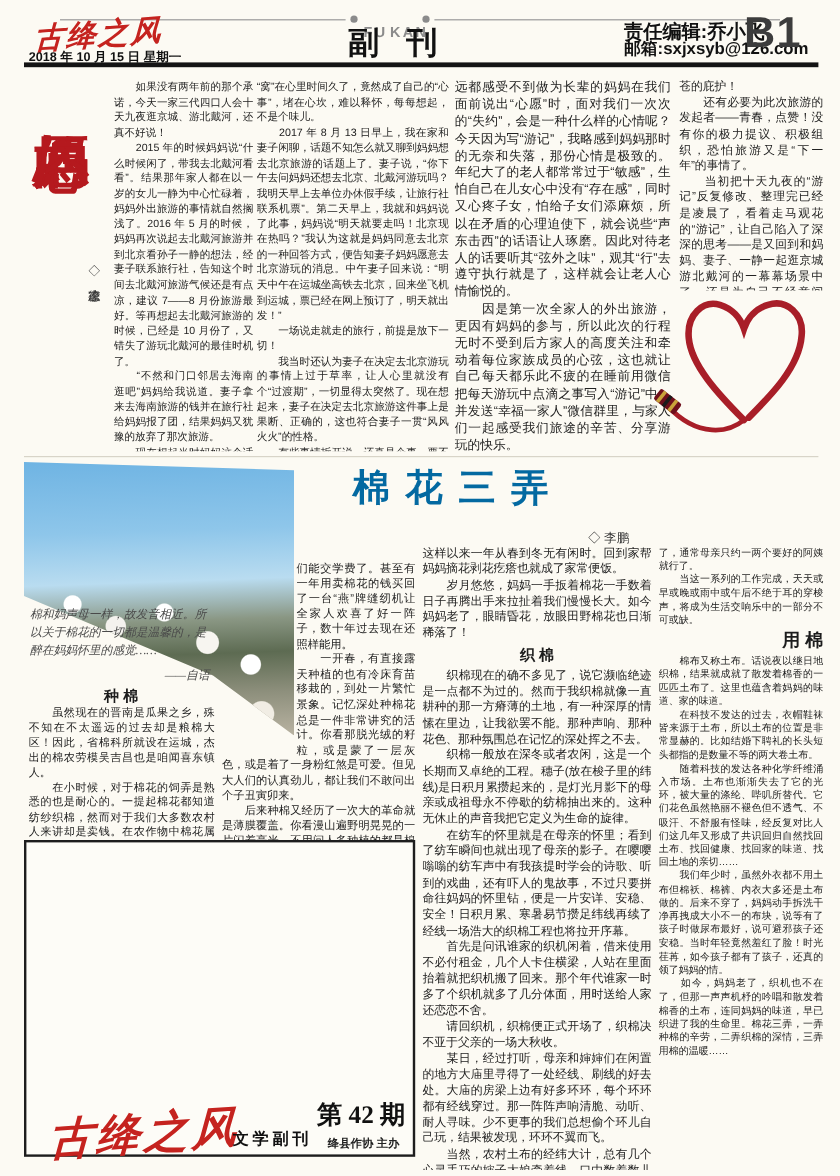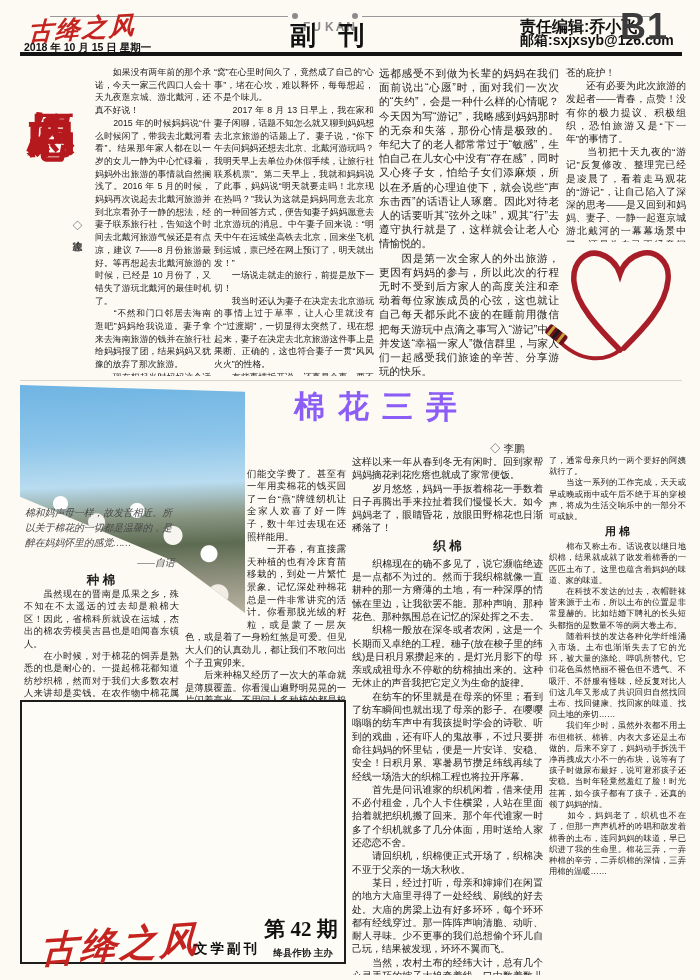--- a/index.html
+++ b/index.html
@@ -97,21 +97,21 @@
          linear-gradient(178deg, #6fb4e3 0%, #8ec6ea 26%, #b9dcf0 44%, #8a9784 58%, #5d6b52 70%, #8d8f7c 84%, #b9b3a2 100%);"></div>
 
   <div class="abs caption" style="left:25px; top:505px; width:152px; font-size:9.8px; line-height:15px;">棉和妈声母一样，故发音相近。所以关于棉花的一切都是温馨的，是醉在妈妈怀里的感觉……</div>
   <div class="abs caption" style="left:25px; top:556px; width:150px; font-size:10px; text-align:right;">——自语</div>
 
   <div class="abs sec-head" style="left:25px; top:572px; width:152px; font-size:12.5px;">种  棉</div>
   <div class="abs jtext" style="left:24px; top:588px; width:155px; height:114px; font-size:9.2px; line-height:12.4px;">　　虽然现在的晋南是瓜果之乡，殊不知在不太遥远的过去却是粮棉大区！因此，省棉科所就设在运城，杰出的棉农劳模吴吉昌也是咱闻喜东镇人。
 　　在小时候，对于棉花的饲弄是熟悉的也是耐心的。一提起棉花都知道纺纱织棉，然而对于我们大多数农村人来讲却是卖钱。在农作物中棉花属于经济作物应该是无可厚非。尽管现在大量的棉纤被化纤所代替，但是还有人说还可以做火药的用途不明究底。那时收获的棉花是舍不得做棉衣棉被的，精挑细选卖了钱就可以给孩子</div>
 
   <div class="abs" style="left:252px; top:386px; width:260px; text-align:center; font-family:'Liberation Serif',serif;
-       font-weight:bold; font-size:31px; letter-spacing:13px; color:#8b5cf6;">棉花三弄</div>
+       font-weight:bold; font-size:31px; letter-spacing:13px; color:#0369a1;">棉花三弄</div>
   <div class="abs" style="left:490px; top:442px; font-size:10.5px; color:#333;">◇ 李鹏</div>
 
   <div class="abs jtext" style="left:185px; top:455px; width:161px; height:247px; font-size:9.4px; line-height:12.6px;">
     <span style="float:left; width:62px; height:152px;"></span><span>们能交学费了。甚至有一年用卖棉花的钱买回了一台“燕”牌缝纫机让全家人欢喜了好一阵子，数十年过去现在还照样能用。
 　　一开春，有直接露天种植的也有冷床育苗移栽的，到处一片繁忙景象。记忆深处种棉花总是一件非常讲究的活计。你看那脱光绒的籽粒，或是蒙了一层灰色，或是着了一身粉红煞是可爱。但见大人们的认真劲儿，都让我们不敢问出个子丑寅卯来。
 　　后来种棉又经历了一次大的革命就是薄膜覆盖。你看漫山遍野明晃晃的一片闪着亮光，不用问人多种植的都是棉花。种棉花的力气活以父亲为主，那后来长达几个月的管护收获实际全是母亲挂帅了。
 　　棉花要想得到好收成，地里的活计是非常缠人的，就没有闲下来的时候。每每放学回家找不到妈妈，毫无疑问到棉花地里准能找见。诸如间苗、覆土、捋毛腿、再到打杈、去顶、掐大叶，样样都得过手。及至到了后来怕冻还要把不开的花疙瘩采收回来。</span>
   </div>
 
   <div class="abs" style="left:352px; top:455px; width:191px; height:520px; overflow:hidden;">
@@ -123,21 +123,21 @@
 　　在纺车的怀里就是在母亲的怀里；看到了纺车瞬间也就出现了母亲的影子。在嘤嘤嗡嗡的纺车声中有我孩提时学会的诗歌、听到的戏曲，还有吓人的鬼故事，不过只要拼命往妈妈的怀里钻，便是一片安详、安稳、安全！日积月累、寒暑易节攒足纬线再续了经线一场浩大的织棉工程也将拉开序幕。
 　　首先是问讯谁家的织机闲着，借来使用不必付租金，几个人卡住横梁，人站在里面抬着就把织机搬了回来。那个年代谁家一时多了个织机就多了几分体面，用时送给人家还恋恋不舍。
 　　请回织机，织棉便正式开场了，织棉决不亚于父亲的一场大秋收。
 　　某日，经过打听，母亲和婶婶们在闲置的地方大庙里寻得了一处经线、刷线的好去处。大庙的房梁上边有好多环环，每个环环都有经线穿过。那一阵阵声响清脆、动听、耐人寻味。少不更事的我们总想偷个环儿自己玩，结果被发现，环环不翼而飞。
 　　当然，农村土布的经纬大计，总有几个心灵手巧的婶子大娘牵着线、口中数着数儿把一根根棉线一起被平整的卷起在经轴上，最后上机套绳穿杼，大功告成。</div>
   </div>
 
   <div class="abs" style="left:549px; top:455px; width:137px; height:520px; overflow:hidden;">
     <div class="jtext" style="font-size:8.3px; line-height:11.2px;">了，通常母亲只约一两个要好的阿姨就行了。
 　　当这一系列的工作完成，天天或早或晚或雨中或午后不绝于耳的穿梭声，将成为生活交响乐中的一部分不可或缺。</div>
-    <div class="sec-head" style="font-size:11px; padding:2px 0;">用  棉</div>
+    <div class="sec-head" style="font-size:15px; padding:2px 0;text-align:right;">用  棉</div>
     <div class="jtext" style="font-size:8.3px; line-height:11.2px;">　　棉布又称土布。话说夜以继日地织棉，结果就成就了散发着棉香的一匹匹土布了。这里也蕴含着妈妈的味道、家的味道。
 　　在科技不发达的过去，衣帽鞋袜皆来源于土布，所以土布的位置是非常显赫的。比如结婚下聘礼的长头短头都指的是数量不等的两大卷土布。
 　　随着科技的发达各种化学纤维涌入市场。土布也渐渐失去了它的光环，被大量的涤纶、哔叽所替代。它们花色虽然艳丽不褪色但不透气、不吸汗、不舒服有怪味，经反复对比人们这几年又形成了共识回归自然找回土布、找回健康、找回家的味道、找回土地的亲切……
 　　我们年少时，虽然外衣都不用土布但棉袄、棉裤、内衣大多还是土布做的。后来不穿了，妈妈动手拆洗干净再拽成大小不一的布块，说等有了孩子时做尿布最好，说可避邪孩子还安稳。当时年轻竟然羞红了脸！时光荏苒，如今孩子都有了孩子，还真的领了妈妈的情。
 　　如今，妈妈老了，织机也不在了，但那一声声机杼的吟唱和散发着棉香的土布，连同妈妈的味道，早已织进了我的生命里。棉花三弄，一弄种棉的辛劳，二弄织棉的深情，三弄用棉的温暖……</div>
   </div>
 
   <div class="abs" style="left:20px; top:700px; width:326px; height:264px; border:2px solid #1d1d1d; background:#fdfcf7;">
 
     <div class="abs" style="left:7px; top:7px; width:310px; height:202px;

